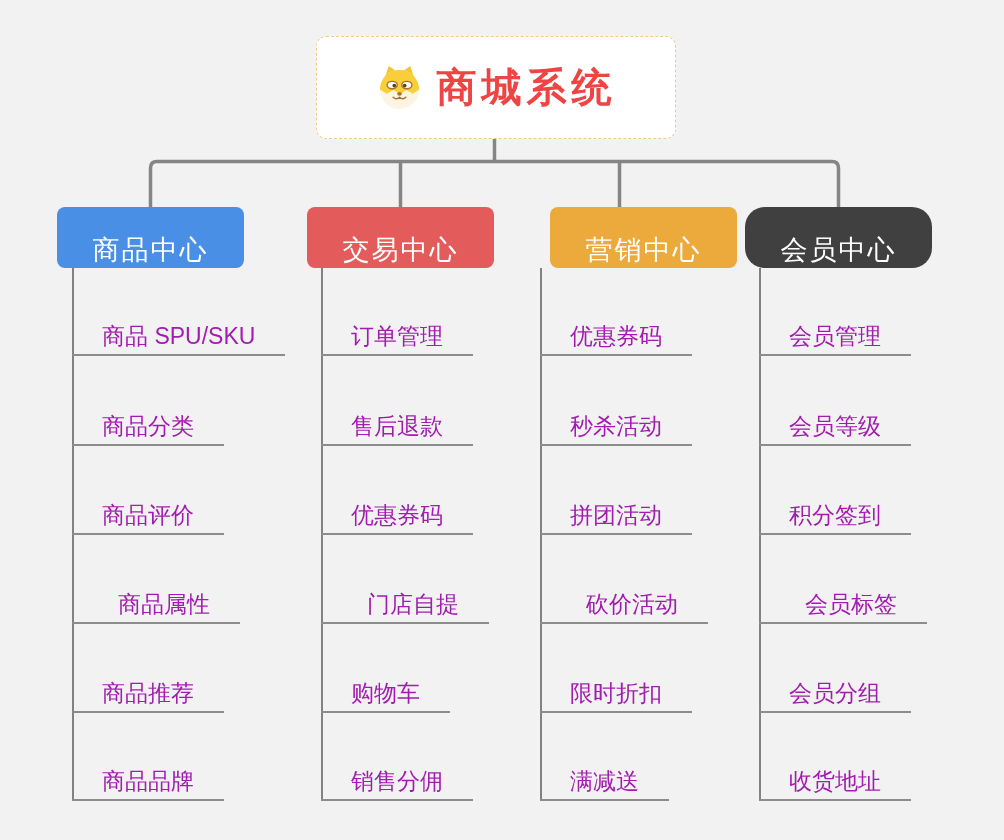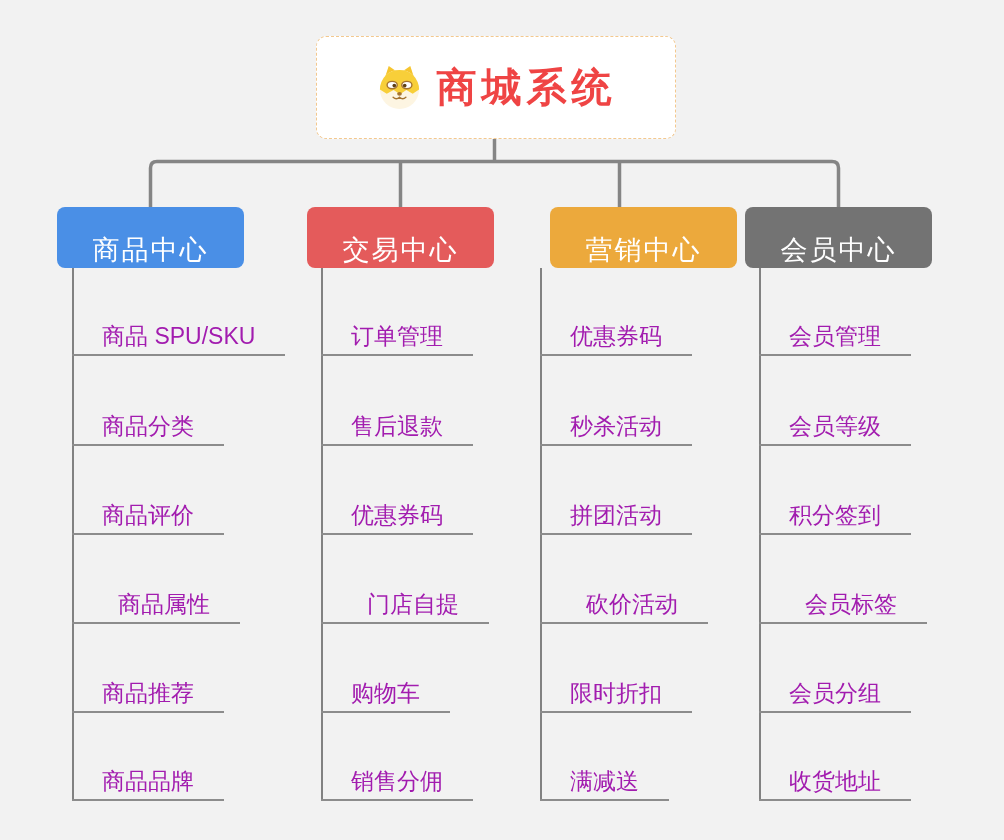--- a/index.html
+++ b/index.html
@@ -88,21 +88,21 @@
 
   <div class="branch-node b0" style="background-color: rgb(74, 143, 230);">
     <span>商品中心</span>
   </div>
   <div class="branch-node b1" style="background-color: rgb(228, 91, 91);">
     <span>交易中心</span>
   </div>
   <div class="branch-node b2" style="background-color: rgb(236, 169, 60);">
     <span>营销中心</span>
   </div>
-  <div class="branch-node b3" style="background-color: #737373;">
+  <div class="branch-node b3" style="background-color: #404040; border-radius: 20px;">
     <span>会员中心</span>
   </div>
 
   <div class="vline v0"></div>
   <div class="vline v1"></div>
   <div class="vline v2"></div>
   <div class="vline v3"></div>
 
   <div class="leaf c0 r0">
       <span>商品 SPU/SKU</span>

